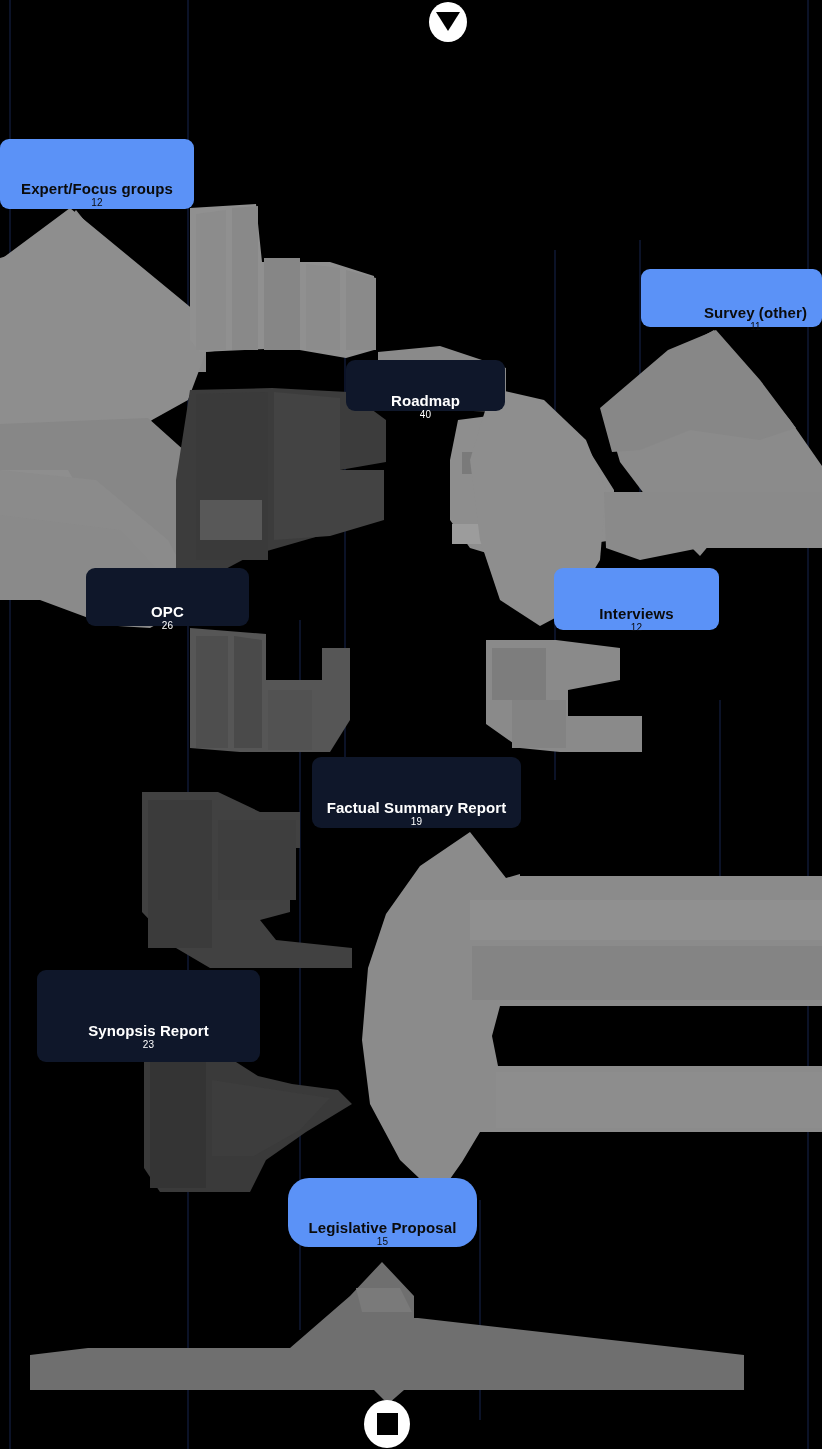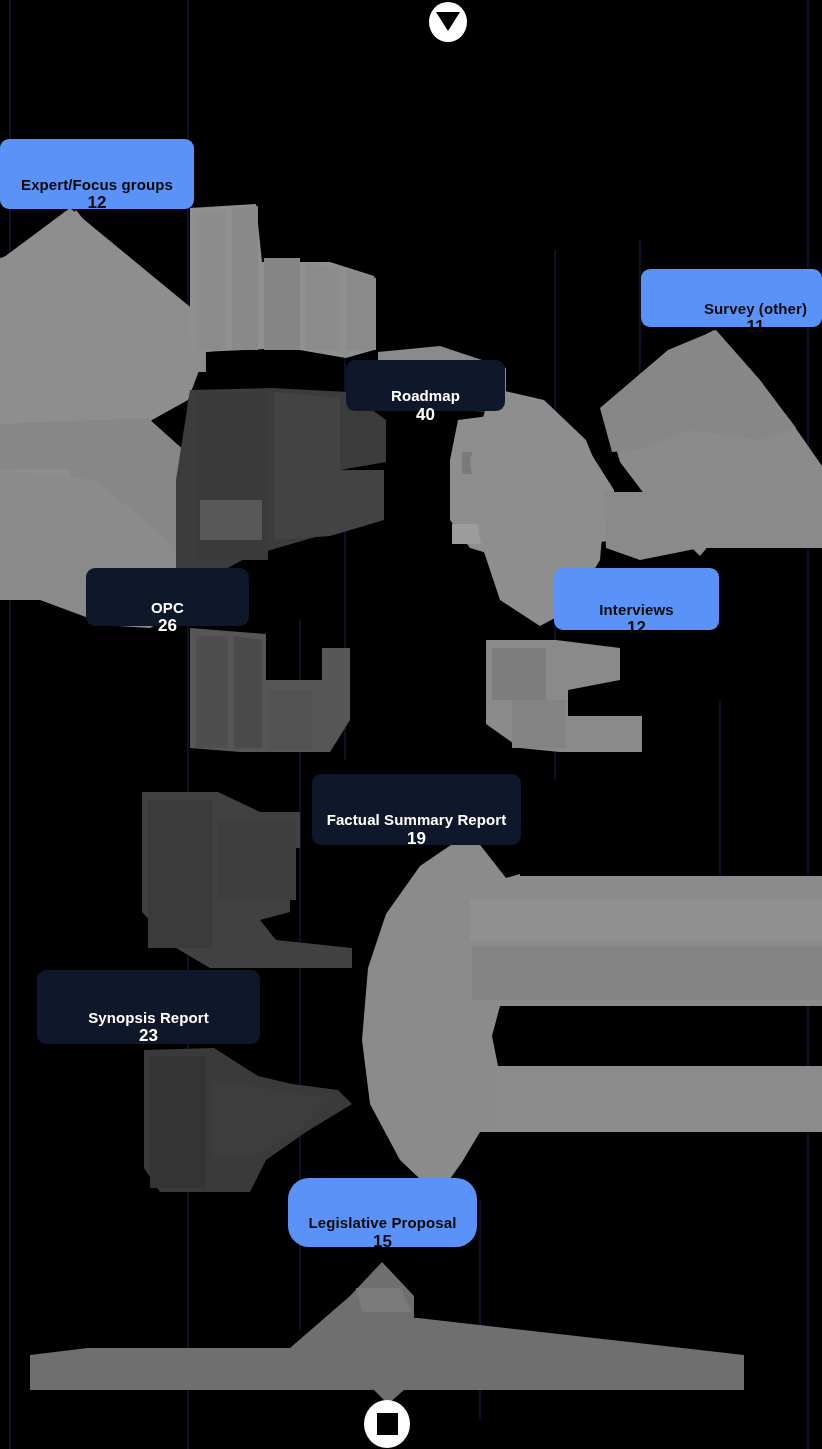--- a/index.html
+++ b/index.html
@@ -35,22 +35,22 @@
     white-space:nowrap;
     user-select:none;
   }
   .node .n-label{
     font-weight:bold;
     font-size:15px;
     display:block;
     margin-top:41px;
   }
   .node .n-count{
-    font-weight:bold;
-    font-size:17px;
+    font-weight:normal;
+    font-size:10px;
     display:block;
   }
   .node.light{
     background:#5B92F7;
     color:#0b0b0b;
   }
   .node.dark{
     background:#0f172a;
     color:#ffffff;
   }
@@ -211,26 +211,26 @@
   <div class="node dark" id="node-3" style="left:86px;top:568px;width:163px;height:58px;">
     <span class="n-label">OPC</span>
     <span class="n-count">26</span>
   </div>
 
   <div class="node light" id="node-4" style="left:554px;top:568px;width:165px;height:62px;">
     <span class="n-label">Interviews</span>
     <span class="n-count">12</span>
   </div>
 
-  <div class="node dark" id="node-5" style="left:312px;top:774px;width:209px;height:71px;">
+  <div class="node dark" id="node-5" style="left:312px;top:757px;width:209px;height:71px;">
     <span class="n-label">Factual Summary Report</span>
     <span class="n-count">19</span>
   </div>
 
-  <div class="node dark" id="node-6" style="left:37px;top:970px;width:223px;height:74px;">
+  <div class="node dark" id="node-6" style="left:37px;top:970px;width:223px;height:92px;">
     <span class="n-label">Synopsis Report</span>
     <span class="n-count">23</span>
   </div>
 
   <div class="node light" id="node-7" style="left:288px;top:1178px;width:189px;height:69px;border-radius:21px;">
     <span class="n-label">Legislative Proposal</span>
     <span class="n-count">15</span>
   </div>
 
 </div>

